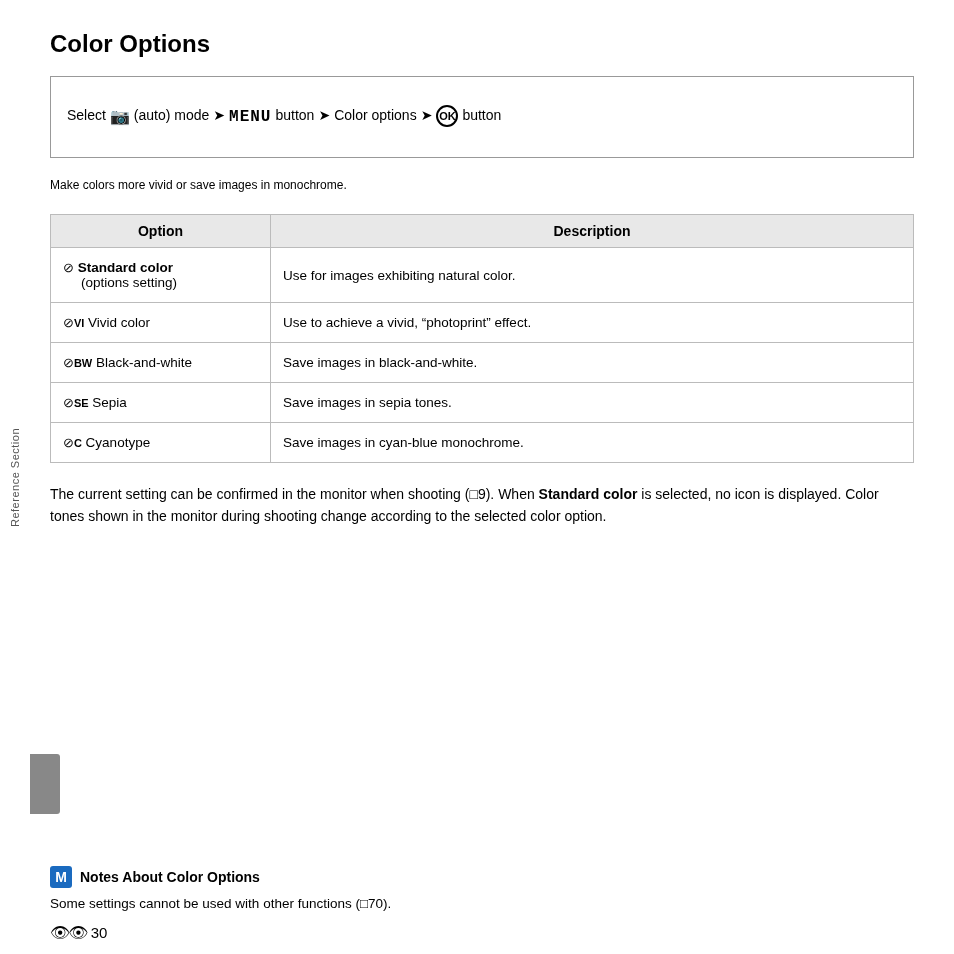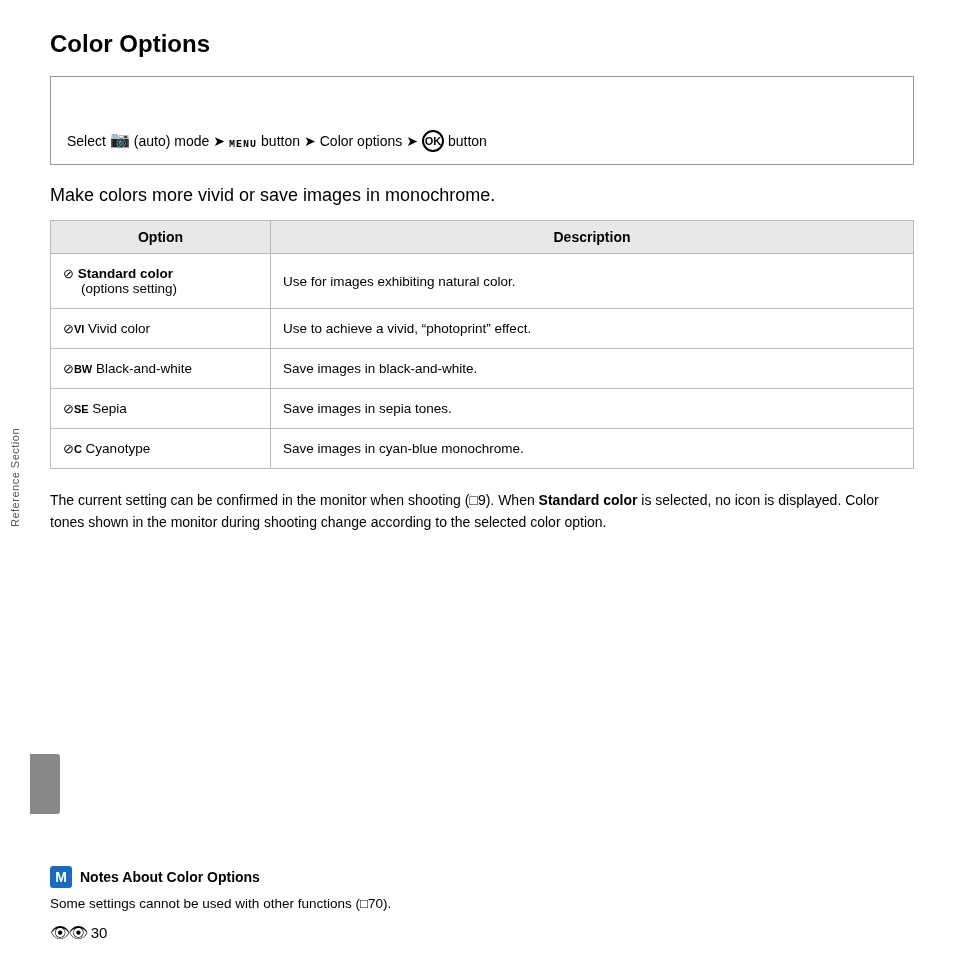--- a/index.html
+++ b/index.html
@@ -55,33 +55,33 @@
     }
 
     h1.page-title {
       font-size: 24px;
       font-weight: bold;
       margin-bottom: 18px;
     }
 
     .instruction-box {
       border: 1px solid #999;
-      padding: 12px 16px;
+      padding: 28px 16px;
       margin-bottom: 20px;
       font-size: 14px;
       line-height: 1.5;
       display: flex;
-      align-items: flex-end;
+      align-items: flex-start;
       gap: 4px;
       flex-wrap: wrap;
     }
 
     .intro-text {
-      font-size: 18px;
-      margin-bottom: 14px;
+      font-size: 12px;
+      margin-bottom: 22px;
     }
 
     
     table {
       width: 100%;
       border-collapse: collapse;
       margin-bottom: 20px;
       font-size: 14px;
     }
 
@@ -156,23 +156,22 @@
       left: 20px;
       font-size: 14px;
       display: flex;
       align-items: center;
       gap: 4px;
     }
 
     .menu-text {
       font-family: 'Courier New', monospace;
       font-weight: bold;
-      font-size: 10px;
+      font-size: 16px;
       letter-spacing: 1px;
-      margin-top: 48px;
     }
 
     .ok-circle {
       display: inline-flex;
       align-items: center;
       justify-content: center;
       width: 22px;
       height: 22px;
       border: 2px solid #000;
       border-radius: 50%;

